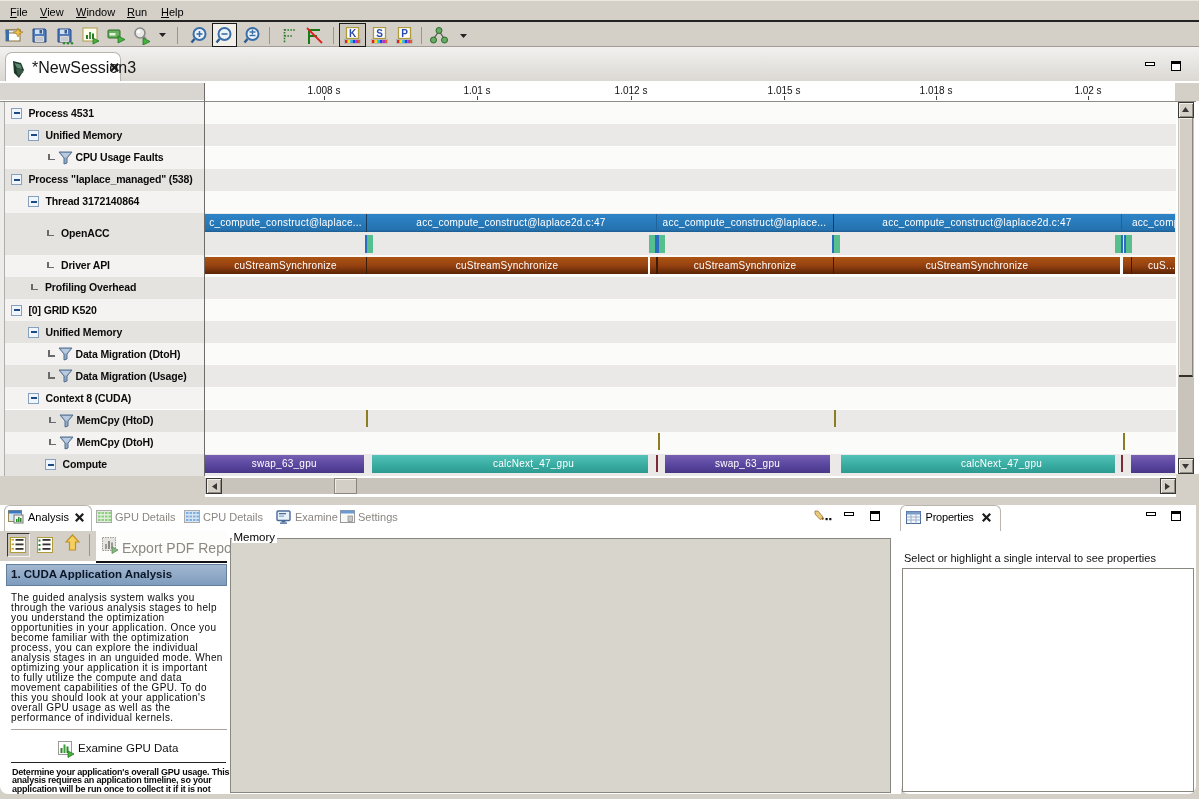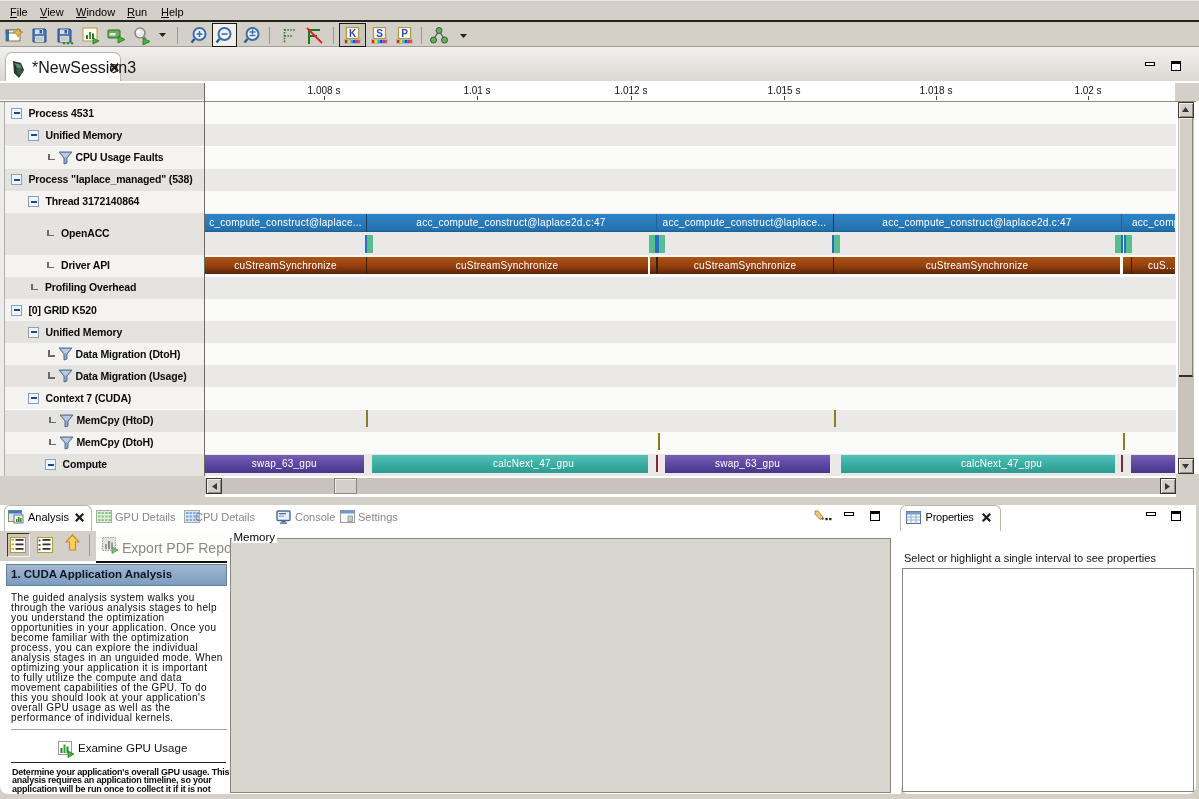--- a/index.html
+++ b/index.html
@@ -300,21 +300,21 @@
 <div class="abs" style="left:48px;top:377.3500000000001px;width:7px;height:1.5px;background:#6a6a6a"></div>
 <svg class="abs" style="left:57.5px;top:369.3500000000001px" width="15" height="14" viewBox="0 0 15 14">
 <polygon points="1,1 14,1 9,7 9,12 6,13 6,7" fill="#8fa8c8" stroke="#55708e" stroke-width="1"></polygon>
 <polygon points="3,2 12,2 8.5,6.5 6.5,6.5" fill="#b9cbe0"></polygon>
   </svg>
 <div class="abs tlab" style="left:75.5px;top:369.8500000000001px">Data Migration (Usage)</div>
 <div class="abs trl" style="top:387.4000000000001px;height:22.1px"></div>
 <div class="abs mbox" style="left:28px;top:392.9500000000001px">
     <div class="mline"></div>
   </div>
-<div class="abs tlab" style="left:45.5px;top:391.9500000000001px">Context 7 (CUDA)</div>
+<div class="abs tlab" style="left:45.5px;top:391.9500000000001px">Context 8 (CUDA)</div>
 <div class="abs trd" style="top:409.5000000000001px;height:22.1px"></div>
 <div class="abs" style="left:49px;top:416.5500000000001px;width:1.5px;height:6px;background:#6a6a6a"></div>
 <div class="abs" style="left:49px;top:421.5500000000001px;width:7px;height:1.5px;background:#6a6a6a"></div>
 <svg class="abs" style="left:58.5px;top:413.5500000000001px" width="15" height="14" viewBox="0 0 15 14">
 <polygon points="1,1 14,1 9,7 9,12 6,13 6,7" fill="#8fa8c8" stroke="#55708e" stroke-width="1"></polygon>
 <polygon points="3,2 12,2 8.5,6.5 6.5,6.5" fill="#b9cbe0"></polygon>
   </svg>
 <div class="abs tlab" style="left:76.5px;top:414.0500000000001px">MemCpy (HtoD)</div>
 <div class="abs trl" style="top:431.60000000000014px;height:22.1px"></div>
 <div class="abs" style="left:49px;top:438.65000000000015px;width:1.5px;height:6px;background:#6a6a6a"></div>
@@ -452,29 +452,29 @@
 <rect x="2" y="5.5" width="2.5" height="2"></rect>
       <rect x="5.5" y="5.5" width="2.5" height="2"></rect>
       <rect x="9" y="5.5" width="2.5" height="2"></rect>
       <rect x="12.5" y="5.5" width="2.5" height="2"></rect>
 <rect x="2" y="9" width="2.5" height="2"></rect>
       <rect x="5.5" y="9" width="2.5" height="2"></rect>
       <rect x="9" y="9" width="2.5" height="2"></rect>
       <rect x="12.5" y="9" width="2.5" height="2"></rect>
     </g>
   </svg>
-<div class="abs ptabgray" style="left:195px;top:511px">CPU Details</div>
+<div class="abs ptabgray" style="left:203px;top:511px">CPU Details</div>
 <svg class="abs" style="left:276px;top:509.5px" width="15" height="14" viewBox="0 0 15 14">
 <rect x="1" y="1" width="13" height="9.5" rx="1" fill="#e8f0fa" stroke="#4a6a9a" stroke-width="1.4"></rect>
 <rect x="3" y="3" width="7" height="1.3" fill="#4a6a9a"></rect>
     <rect x="3" y="5.5" width="5" height="1.3" fill="#8aa8cc"></rect>
 <rect x="5.5" y="10.5" width="4" height="2" fill="#4a6a9a"></rect>
     <rect x="4" y="12.5" width="7" height="1.3" fill="#4a6a9a"></rect>
   </svg>
-<div class="abs ptabgray" style="left:295px;top:511px">Console</div>
+<div class="abs ptabgray" style="left:295px;top:511px">Examine</div>
 <svg class="abs" style="left:340px;top:509.5px" width="15" height="14" viewBox="0 0 15 14">
 <rect x="0.5" y="0.5" width="14" height="12" fill="#f8f8f6" stroke="#999" stroke-width="1"></rect>
 <rect x="0.5" y="0.5" width="14" height="3" fill="#6a9ad0"></rect>
 <rect x="8" y="6" width="4.5" height="5.5" fill="#c8c8c6" stroke="#888" stroke-width="0.7"></rect>
   </svg>
 <div class="abs ptabgray" style="left:358px;top:511px">Settings</div>
 <svg class="abs" style="left:814px;top:510px" width="18" height="12" viewBox="0 0 18 12">
 <polygon points="1,1 4,1 9,7 7.5,9 6,9.5 1,4" fill="#e8c87a" stroke="#9a7a3a" stroke-width="0.8"></polygon>
 <polygon points="7.5,9 9,7 10,9 8.5,10" fill="#7a5a20"></polygon>
 <rect x="11.5" y="8" width="2.2" height="2.2" fill="#111"></rect>
@@ -534,21 +534,21 @@
 overall GPU usage as well as the<br>
 performance of individual kernels.</div>
 <div class="abs" style="left:11px;top:728.5px;width:216px;height:1px;background:#a8a49c"></div>
 <svg class="abs" style="left:58px;top:740.5px" width="17" height="17" viewBox="0 0 17 17">
 <rect x="0.5" y="0.5" width="13" height="13" fill="#fff" stroke="#9a9a96" stroke-width="1"></rect>
 <rect x="2.5" y="7" width="2" height="5" fill="#2a8a2a"></rect>
     <rect x="5.5" y="3.5" width="2" height="8.5" fill="#3aa03a"></rect>
     <rect x="8.5" y="5.5" width="2" height="6.5" fill="#2a8a2a"></rect>
 <polygon points="10,10 16,13 10,16.5" fill="#4ab040" stroke="#1a7a1a" stroke-width="0.8"></polygon>
   </svg>
-<div class="abs" style="left:78px;top:742px;font-size:11.5px;color:#111">Examine GPU Usage</div>
+<div class="abs" style="left:78px;top:742px;font-size:11.5px;color:#111">Examine GPU Data</div>
 <div class="abs" style="left:11px;top:761.5px;width:215px;height:1.8px;background:#222"></div>
 <div class="abs" style="left:12px;top:767.5px;width:240px;font-size:9px;font-weight:bold;line-height:8.75px;color:#0a0a0a;letter-spacing:-0.22px">Determine your application's overall GPU usage. This<br>
 analysis requires an application timeline, so your<br>
 application will be run once to collect it if it is not</div>
 
 <div class="abs" style="left:901px;top:505px;width:295px;height:289px;background:#fff;border-radius:0 0 8px 8px"></div>
 <div class="abs ptab" style="left:900px;top:504.5px;width:101px;height:26px"></div>
 <svg class="abs" style="left:906px;top:510.5px" width="15" height="13" viewBox="0 0 15 13">
 <rect x="0.5" y="0.5" width="14" height="12" fill="#f4f7fa" stroke="#4a6a9a" stroke-width="1"></rect>
 <rect x="0.5" y="0.5" width="14" height="3" fill="#7a9cc8"></rect>

